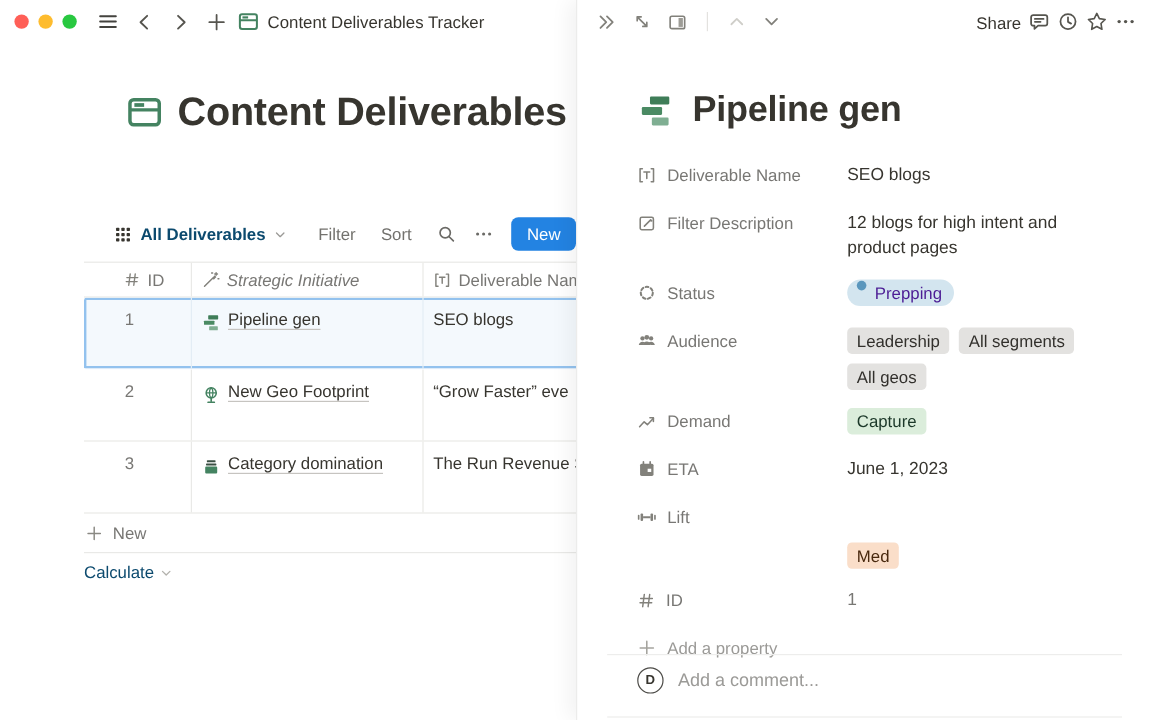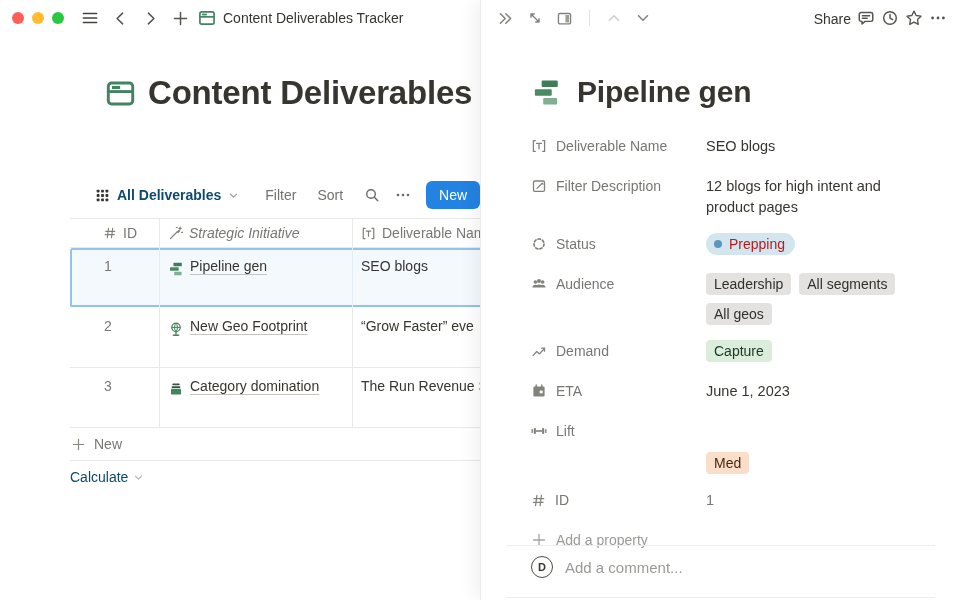--- a/index.html
+++ b/index.html
@@ -63,21 +63,21 @@
   .peek-title { font-size:30px; font-weight:700; letter-spacing:-0.2px; color:#37352f; }
 
   .props { margin-top:18px; }
   .prop { display:flex; align-items:flex-start; margin-bottom:12px; min-height:28px; }
   .prop-label { width:175px; flex:none; display:flex; align-items:center; gap:9px; height:28px; color:#787774; font-size:14px; cursor:pointer; }
   .prop-value { font-size:14.5px; color:#37352f; padding-top:4px; max-width:212px; line-height:21px; cursor:pointer; }
   .pill-wrap { display:flex; flex-wrap:wrap; gap:8px; max-width:212px; padding-top:3px; cursor:pointer; }
   .tag { background:#e3e2e0; color:#32302c; font-size:14px; line-height:20px; padding:1px 8px; border-radius:4px; white-space:nowrap; }
   .tag.green { background:#dbeddb; color:#1c3829; }
   .tag.orange { background:#fadec9; color:#49290e;margin-top:32px; }
-  .status-pill { display:inline-flex; align-items:center; gap:7px; background:#d3e5ef; color:#b91c1c; font-size:14px; line-height:20px; padding:1px 10px 1px 8px; border-radius:999px; white-space:nowrap; }
+  .status-pill { display:inline-flex; gap:7px; background:#d3e5ef; color:#4c1d95; font-size:14px; line-height:20px; padding:1px 10px 1px 8px; border-radius:999px; white-space:nowrap; }
   .status-dot { width:8px; height:8px; border-radius:50%; background:#5b97bd; }
   .add-prop { display:flex; align-items:center; gap:9px; color:#9b9a97; font-size:14px; height:28px; cursor:pointer; }
 
   .panel-divider { position:absolute; left:25px; right:25px; top:545px; border-top:1px solid #ededec; }
   .comment-row { position:absolute; left:50px; right:30px; top:556px; display:flex; align-items:center; gap:12px; }
   .avatar { width:22px; height:22px; border-radius:50%; border:1.5px solid #4d4c48; color:#37352f; font-size:11px; font-weight:700; display:flex; align-items:center; justify-content:center; flex:none; }
   .comment-placeholder { color:#9b9a97; font-size:15px; cursor:text; }
   .panel-bottom-line { position:absolute; left:25px; right:25px; bottom:2px; border-top:1px solid #ededec; }
 
   .ic { display:block; flex:none; }

